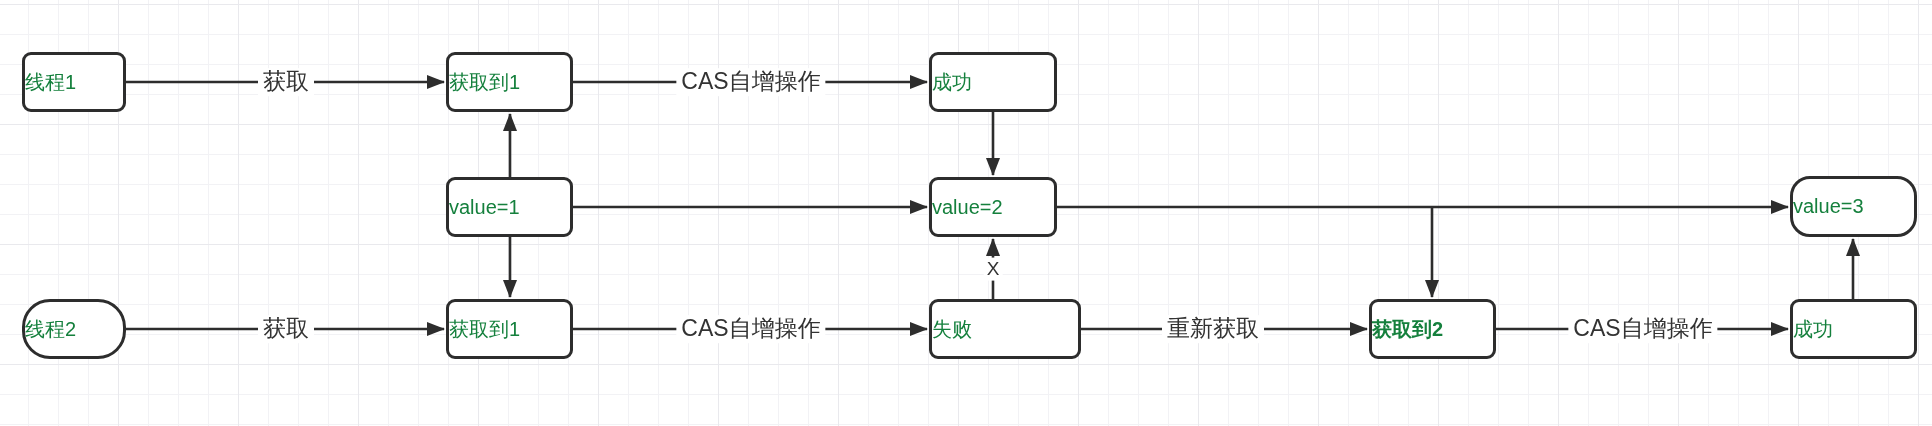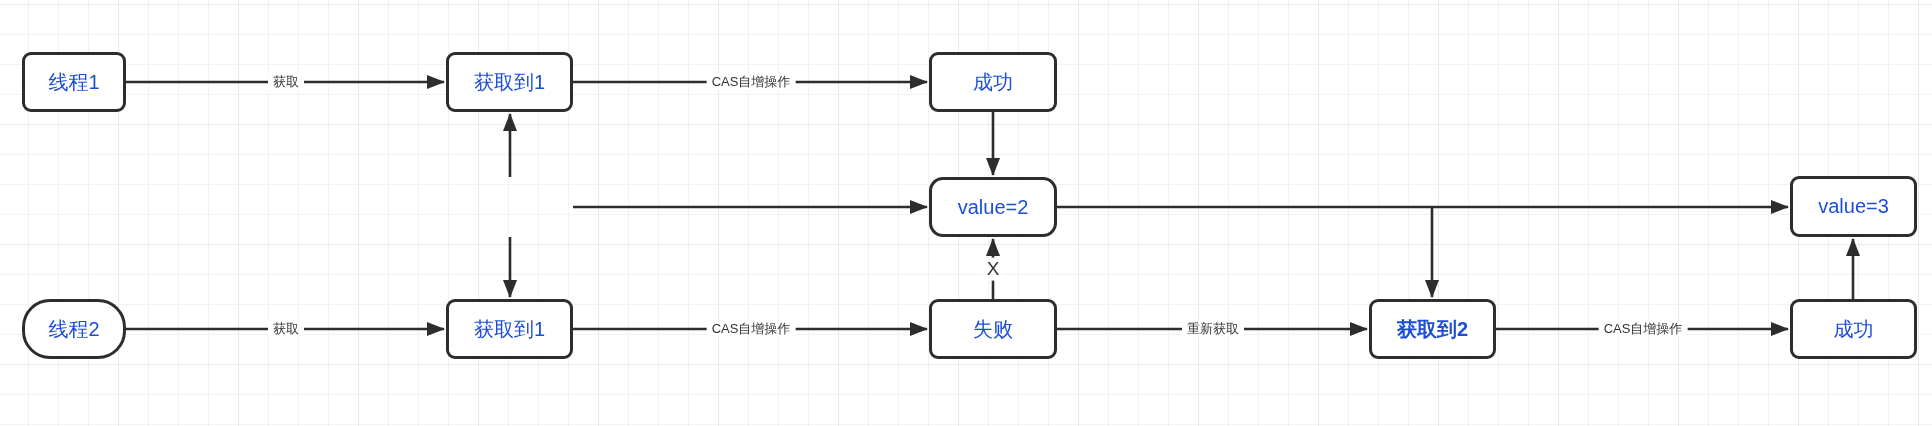--- a/index.html
+++ b/index.html
@@ -28,31 +28,31 @@
     top: 0;
   }
   .node {
     position: absolute;
     box-sizing: border-box;
     background: #ffffff;
     border: 3px solid #2d2d2d;
     border-radius: 9px;
     display: flex;
     align-items: center;
-    justify-content: center;
+    justify-content: flex-start;
     font-size: 20px;
-    color: #1d4ed8;
+    color: #15803d;
     white-space: nowrap;
   }
   .edge-label {
     position: absolute;
     transform: translate(-50%, -50%);
     background: #ffffff;
     padding: 0 5px;
-    font-size: 13px;
+    font-size: 23px;
     color: #333333;
     white-space: nowrap;
     line-height: 1.2;
   }
   .edge-label.cross {
     padding: 0 3px;
     font-size: 19px;
   }
 </style>
 </head>
@@ -87,34 +87,37 @@
   <div class="node" style="left:22px;  top:52px;  width:104px; height:60px;">
     <span>线程1</span>
   </div>
   <div class="node" style="left:446px; top:52px;  width:127px; height:60px;">
     <span>获取到1</span>
   </div>
   <div class="node" style="left:929px; top:52px;  width:128px; height:60px;">
     <span>成功</span>
   </div>
 
-  <div class="node" style="left:929px; top:177px; width:128px; height:60px;border-radius:14px;">
+  <div class="node" style="left:446px; top:177px; width:127px; height:60px;">
+    <span>value=1</span>
+  </div>
+  <div class="node" style="left:929px; top:177px; width:128px; height:60px;">
     <span>value=2</span>
   </div>
-  <div class="node" style="left:1790px; top:176px; width:127px; height:61px;">
+  <div class="node" style="left:1790px; top:176px; width:127px; height:61px;border-radius:20px;">
     <span>value=3</span>
   </div>
 
   <div class="node" style="left:22px;  top:299px; width:104px; height:60px;border-radius:28px;">
     <span>线程2</span>
   </div>
   <div class="node" style="left:446px; top:299px; width:127px; height:60px;">
     <span>获取到1</span>
   </div>
-  <div class="node" style="left:929px; top:299px; width:128px; height:60px;">
+  <div class="node" style="left:929px; top:299px; width:152px; height:60px;">
     <span>失败</span>
   </div>
   <div class="node" style="left:1369px; top:299px; width:127px; height:60px;font-weight:bold;">
     <span>获取到2</span>
   </div>
   <div class="node" style="left:1790px; top:299px; width:127px; height:60px;">
     <span>成功</span>
   </div>
 
   <div class="edge-label" style="left:286px;  top:82px;">获取</div>

